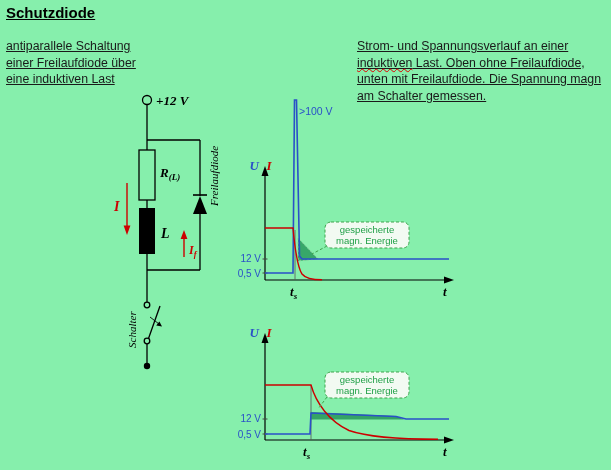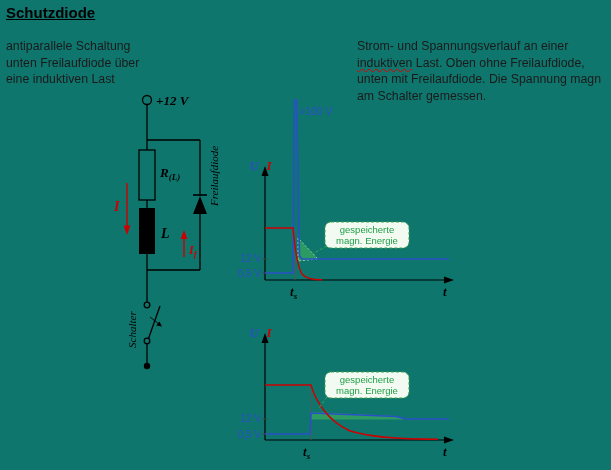--- a/index.html
+++ b/index.html
@@ -1,20 +1,20 @@
 <!DOCTYPE html>
 <html><head>
 <meta charset="utf-8">
 <style>
   html,body{margin:0;padding:0;background:#fff;}
-  #page{position:relative;width:611px;height:470px;background:#0f766e;overflow:hidden;
+  #page{position:relative;width:611px;height:470px;background:#86efac;overflow:hidden;
         font-family:"Liberation Sans",sans-serif;color:#1a1a1a;}
   #page-title{position:absolute;left:6px;top:4px;font-size:15px;font-weight:bold;
         text-decoration:underline;color:#000;}
-  .para{position:absolute;font-size:12.3px;line-height:16.5px;}
+  .para{position:absolute;font-size:12.3px;line-height:16.5px;text-decoration:underline;}
   #para-left{left:6px;top:38px;width:200px;}
   #para-right{left:338px;top:38px;width:268px;margin-left:19px;}
   .squiggle{text-decoration-line:underline;text-decoration-style:wavy;
         text-decoration-color:#e00000;text-decoration-thickness:1px;}
   #diagram-svg{position:absolute;left:0;top:0;}
   
   .wire{stroke:#000;stroke-width:1.3;fill:none;}
   .axis{stroke:#000;stroke-width:1.2;fill:none;}
   .blue-line{stroke:#2a50c8;stroke-width:1.6;fill:none;}
   .red-line{stroke:#cc0000;stroke-width:1.4;fill:none;}
@@ -30,21 +30,21 @@
 </style>
 </head>
 <body>
 
 <div id="page">
 
   <div id="page-title">Schutzdiode</div>
 
   <div class="para" id="para-left">
     <div>antiparallele Schaltung</div>
-    <div>unten Freilaufdiode über</div>
+    <div>einer Freilaufdiode über</div>
     <div>eine induktiven Last</div>
   </div>
 
   <div class="para" id="para-right">
     <div>Strom- und Spannungsverlauf an einer</div>
     <div><span class="squiggle">induktiven</span><span> Last. Oben ohne Freilaufdiode,</span></div>
     <div>unten mit Freilaufdiode. Die Spannung magn</div>
     <div>am Schalter gemessen.</div>
   </div>
 

